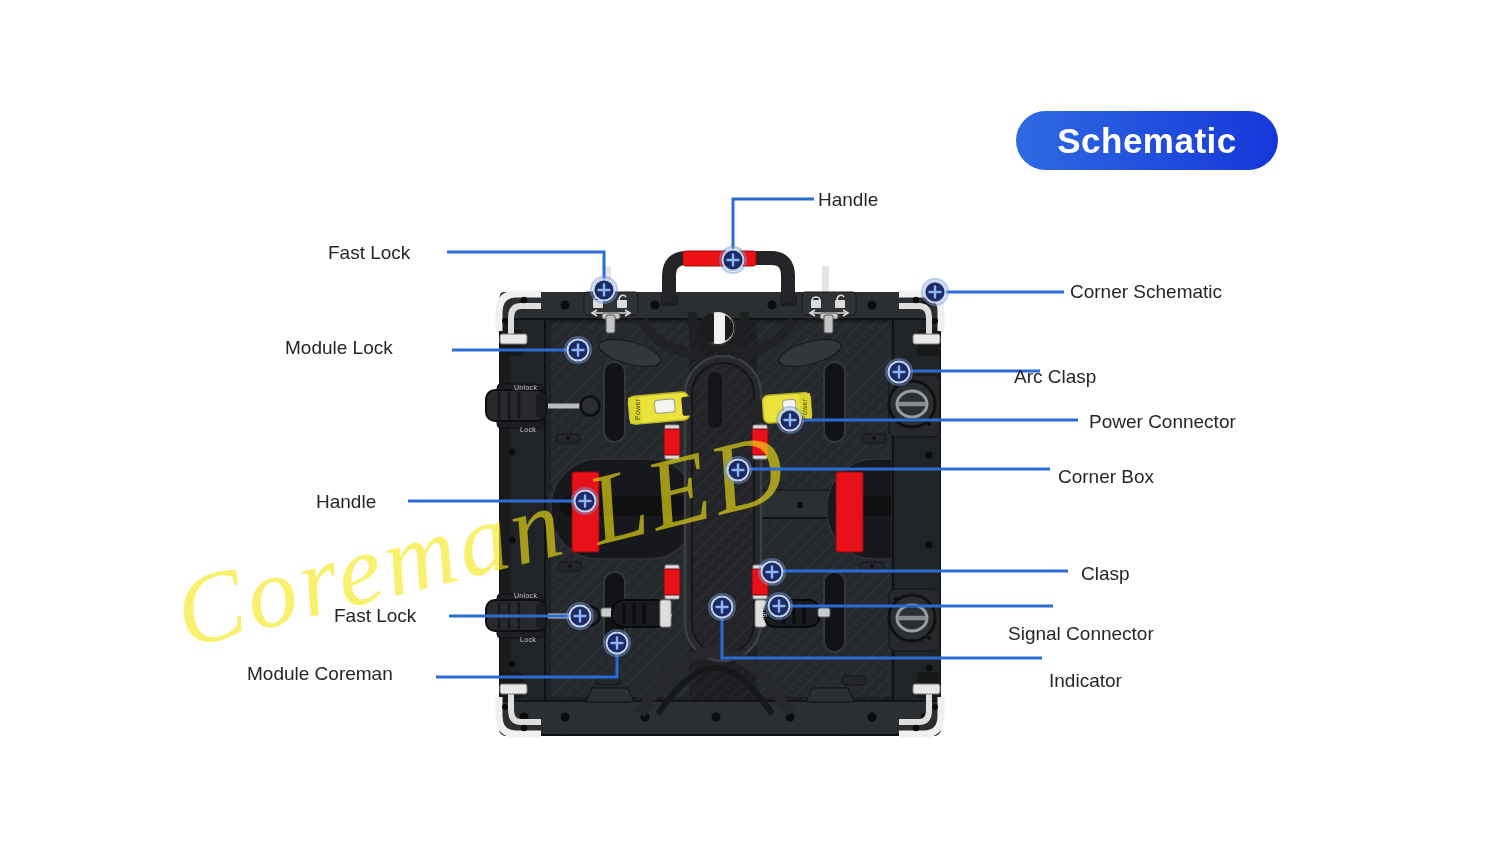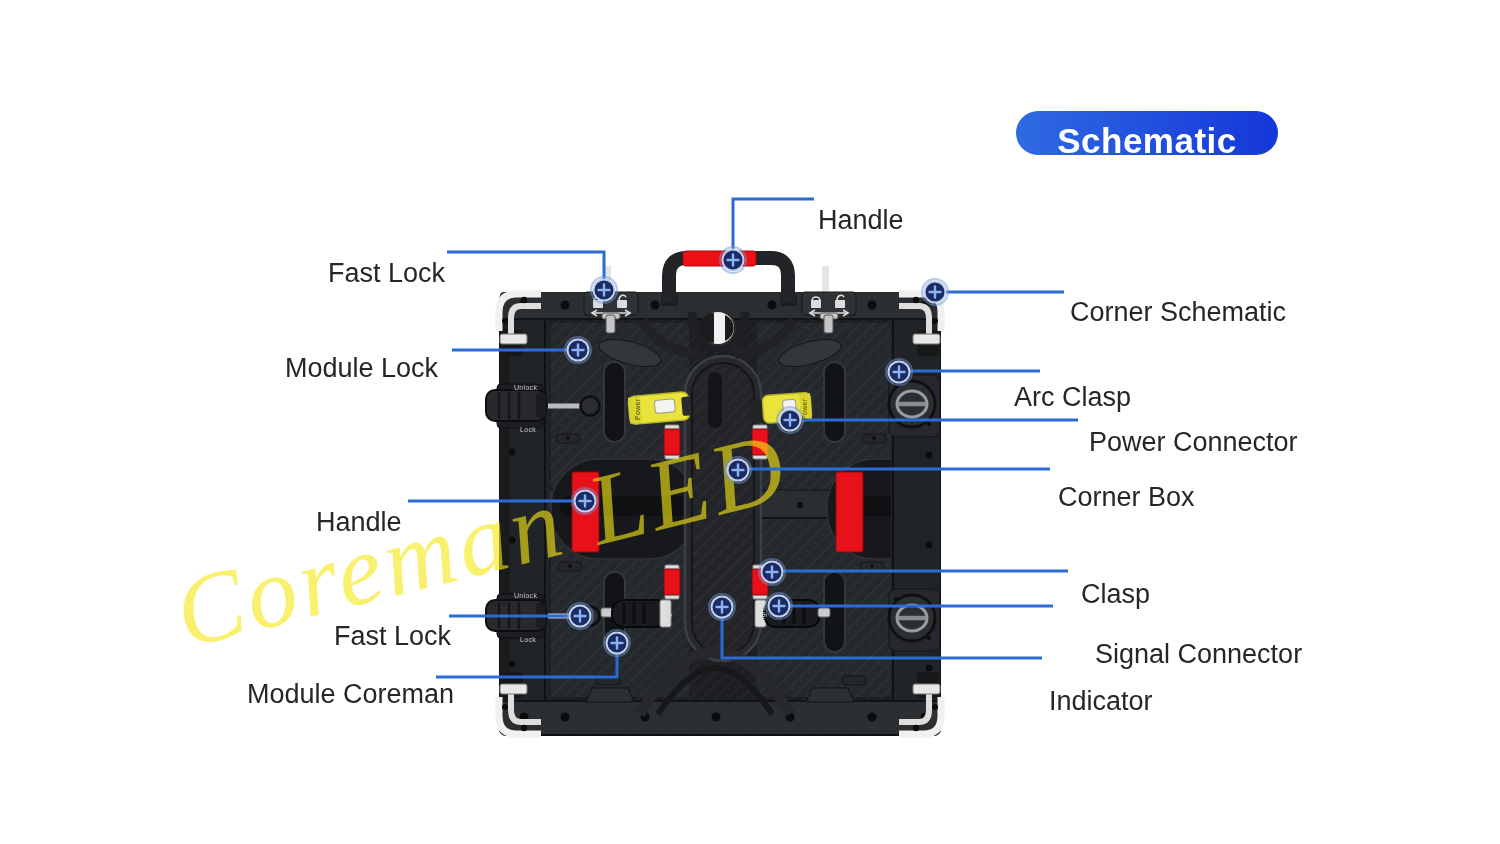--- a/index.html
+++ b/index.html
@@ -14,26 +14,26 @@
     font-family:"Liberation Serif",serif;font-style:italic;
     font-size:100px;line-height:100px;letter-spacing:4px;white-space:nowrap;
     color:rgba(246,231,20,0.62);
     transform:rotate(-14deg);transform-origin:0 50%;
     z-index:3;pointer-events:none;
   }
 
   
   .part-label{
     position:absolute;z-index:5;white-space:nowrap;
-    font-size:27px;line-height:30px;color:var(--label-color,#262626);margin-top:20px;
+    font-size:19px;line-height:30px;color:var(--label-color,#262626);
   }
 
   
   .badge{
-    position:absolute;left:1016px;top:111px;width:262px;height:44px;
+    position:absolute;left:1016px;top:111px;width:262px;height:59px;
     border-radius:30px;z-index:6;
     background:linear-gradient(90deg,var(--badge-start,#2f6ae2),var(--badge-end,#1537d9));
     color:#ffffff;font-weight:bold;font-size:35px;line-height:59px;
     text-align:center;letter-spacing:0.5px;
   }
 
   
   .leader{fill:none;stroke:var(--leader,#2b6cd4);stroke-width:3;}
   .mring{fill:none;stroke:rgba(110,150,215,0.5);stroke-width:2;}
   .mdisc{fill:var(--marker,#1b2b66);stroke:#c3d2ec;stroke-width:2;}
@@ -405,20 +405,20 @@
     <div class="part-label" style="left: 818px; top: 185px;">Handle</div>
     <div class="part-label" style="left: 328px; top: 238px;">Fast Lock</div>
     <div class="part-label" style="left: 1070px; top: 277px;">Corner Schematic</div>
     <div class="part-label" style="left: 285px; top: 333px;">Module Lock</div>
     <div class="part-label" style="left: 1014px; top: 362px;">Arc Clasp</div>
     <div class="part-label" style="left: 1089px; top: 407px;">Power Connector</div>
     <div class="part-label" style="left: 1058px; top: 462px;">Corner Box</div>
     <div class="part-label" style="left: 316px; top: 487px;">Handle</div>
     <div class="part-label" style="left: 1081px; top: 559px;">Clasp</div>
     <div class="part-label" style="left: 334px; top: 601px;">Fast Lock</div>
-    <div class="part-label" style="left: 1095px; top: 619px;">Signal Connector</div>
+    <div class="part-label" style="left: 1008px; top: 619px;">Signal Connector</div>
     <div class="part-label" style="left: 247px; top: 659px;">Module Coreman</div>
     <div class="part-label" style="left: 1049px; top: 666px;">Indicator</div>
   </div>
 
   <div class="badge">Schematic</div>
 
 </div>
 
 </body></html>

